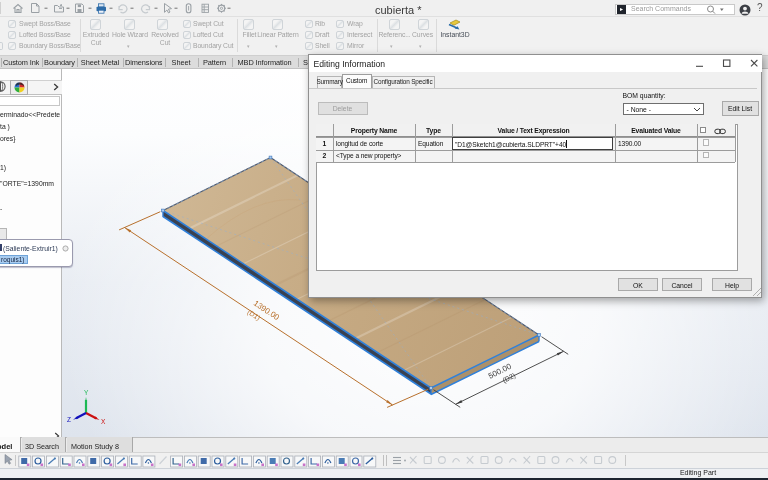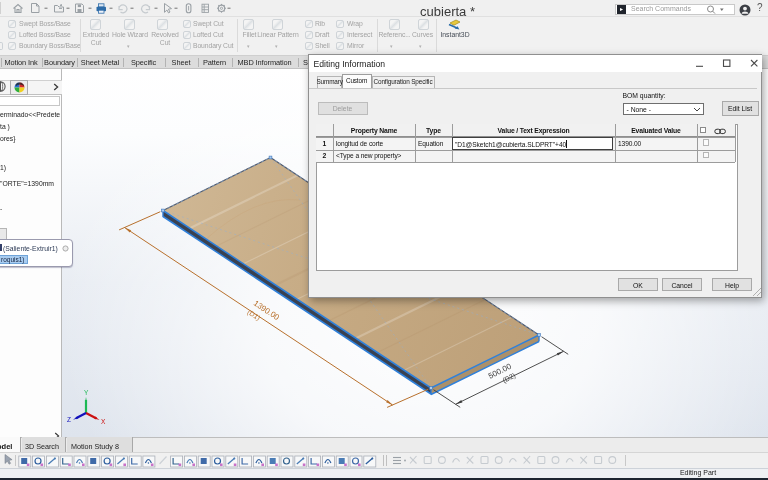--- a/index.html
+++ b/index.html
@@ -164,21 +164,21 @@
     </g>
     <rect x="44.5" y="7.6" width="3" height="1.3" fill="#8f8f8f"></rect>
     <rect x="66.5" y="7.6" width="3" height="1.3" fill="#8f8f8f"></rect>
     <rect x="88.5" y="7.6" width="3" height="1.3" fill="#8f8f8f"></rect>
     <rect x="109.5" y="7.6" width="3" height="1.3" fill="#8f8f8f"></rect>
     <rect x="130.5" y="7.6" width="3" height="1.3" fill="#8f8f8f"></rect>
     <rect x="154.5" y="7.6" width="3" height="1.3" fill="#8f8f8f"></rect>
     <rect x="174.5" y="7.6" width="3" height="1.3" fill="#8f8f8f"></rect>
     <rect x="227.5" y="7.6" width="3" height="1.3" fill="#8f8f8f"></rect>
   </svg>
-<div class="abs" style="left:375px;top:3.5px;width:100px;height:10px;font-size:13px;color:#3a3a3a;text-align:right;z-index:11;">cubierta *</div>
+<div class="abs" style="left:375px;top:3.5px;width:100px;height:10px;font-size:11px;color:#3a3a3a;text-align:left;z-index:11;">cubierta *</div>
 <div class="abs" style="left:615px;top:3.5px;width:120px;height:11.5px;background:#ffffff;border:1px solid #c9c9c9;z-index:11;"></div>
 <div class="abs" style="left:617px;top:5px;width:9px;height:8.5px;background:#20242c;z-index:12;color:#fff;font-size:6px;line-height:8.5px;text-align:center;">▸</div>
 <div class="abs" style="left:631px;top:5px;width:70px;height:9px;font-size:7px;color:#9a9a9a;z-index:12;">Search Commands</div>
 <svg class="abs" style="left:706px;top:4.5px;z-index:12;" width="22" height="10">
     <circle cx="4.5" cy="4" r="3" fill="none" stroke="#8a8a8a" stroke-width="1"></circle>
     <line x1="6.6" y1="6.1" x2="9" y2="8.6" stroke="#8a8a8a" stroke-width="1"></line>
     <polygon points="14,3.5 17.6,3.5 15.8,6" fill="#6f6f6f"></polygon>
   </svg>
 <svg class="abs" style="left:739px;top:3.5px;z-index:11;" width="12" height="12">
     <circle cx="6" cy="6" r="5.5" fill="#3c3f45"></circle>
@@ -237,24 +237,24 @@
 <div class="abs" style="left:419px;top:43px;width:6px;height:5px;font-size:5px;color:#b0b0b0;z-index:11;">▾</div>
 <div class="abs" style="left:436px;top:19px;width:1px;height:33px;background:#dadada;z-index:11;"></div>
 <svg class="abs" style="left:447px;top:19px;z-index:11;" width="14" height="11">
     <polygon points="3,4 9,1 13,3 7,6.2" fill="#e8c93c" stroke="#a08a1e" stroke-width="0.7"></polygon>
     <line x1="2" y1="5.5" x2="10" y2="9" stroke="#2a6ca8" stroke-width="1.6"></line>
     <polygon points="12.4,10.4 7.6,9.6 10.6,7.2" fill="#2a6ca8"></polygon>
   </svg>
 <div class="abs" style="left:438px;top:30.5px;width:34px;height:8px;font-size:6.8px;color:#454c56;text-align:center;z-index:11;">Instant3D</div>
 <div class="abs" style="left:0;top:42px;width:3px;height:8px;border:1px solid #ccd1d6;border-left:none;border-radius:0 2px 2px 0;z-index:11;"></div>
 <div class="abs" style="left:0;top:55.5px;width:768px;height:13px;background:#dcdcdc;border-bottom:1px solid #c2c2c2;z-index:10;"></div>
-<div class="abs" style="left:3px;top:57.5px;width:36px;height:11px;font-size:7.4px;letter-spacing:-0.1px;color:#262626;text-align:center;white-space:nowrap;overflow:hidden;z-index:11;">Motion Ink</div>
+<div class="abs" style="left:3px;top:57.5px;width:36px;height:11px;font-size:7.4px;letter-spacing:-0.1px;color:#262626;text-align:center;white-space:nowrap;overflow:hidden;z-index:11;">Custom Ink</div>
 <div class="abs" style="left:44px;top:57.5px;width:31px;height:11px;font-size:7.4px;letter-spacing:-0.1px;color:#262626;text-align:center;white-space:nowrap;overflow:hidden;z-index:11;">Boundary</div>
 <div class="abs" style="left:79px;top:57.5px;width:42px;height:11px;font-size:7.4px;letter-spacing:-0.1px;color:#262626;text-align:center;white-space:nowrap;overflow:hidden;z-index:11;">Sheet Metal</div>
-<div class="abs" style="left:125px;top:57.5px;width:37px;height:11px;font-size:7.4px;letter-spacing:-0.1px;color:#262626;text-align:center;white-space:nowrap;overflow:hidden;z-index:11;">Specific</div>
+<div class="abs" style="left:125px;top:57.5px;width:37px;height:11px;font-size:7.4px;letter-spacing:-0.1px;color:#262626;text-align:center;white-space:nowrap;overflow:hidden;z-index:11;">Dimensions</div>
 <div class="abs" style="left:167px;top:57.5px;width:28px;height:11px;font-size:7.4px;letter-spacing:-0.1px;color:#262626;text-align:center;white-space:nowrap;overflow:hidden;z-index:11;">Sheet</div>
 <div class="abs" style="left:200px;top:57.5px;width:29px;height:11px;font-size:7.4px;letter-spacing:-0.1px;color:#262626;text-align:center;white-space:nowrap;overflow:hidden;z-index:11;">Pattern</div>
 <div class="abs" style="left:235px;top:57.5px;width:59px;height:11px;font-size:7.4px;letter-spacing:-0.1px;color:#262626;text-align:center;white-space:nowrap;overflow:hidden;z-index:11;">MBD Information</div>
 <div class="abs" style="left:303px;top:57.5px;width:5px;height:11px;font-size:7.4px;letter-spacing:-0.1px;color:#262626;text-align:center;white-space:nowrap;overflow:hidden;z-index:11;">S</div>
 <div class="abs" style="left:0.5px;top:57.5px;width:1px;height:9px;background:#b3b3b3;z-index:11;"></div>
 <div class="abs" style="left:41.5px;top:57.5px;width:1px;height:9px;background:#b3b3b3;z-index:11;"></div>
 <div class="abs" style="left:77px;top:57.5px;width:1px;height:9px;background:#b3b3b3;z-index:11;"></div>
 <div class="abs" style="left:123px;top:57.5px;width:1px;height:9px;background:#b3b3b3;z-index:11;"></div>
 <div class="abs" style="left:164.5px;top:57.5px;width:1px;height:9px;background:#b3b3b3;z-index:11;"></div>
 <div class="abs" style="left:197.5px;top:57.5px;width:1px;height:9px;background:#b3b3b3;z-index:11;"></div>

